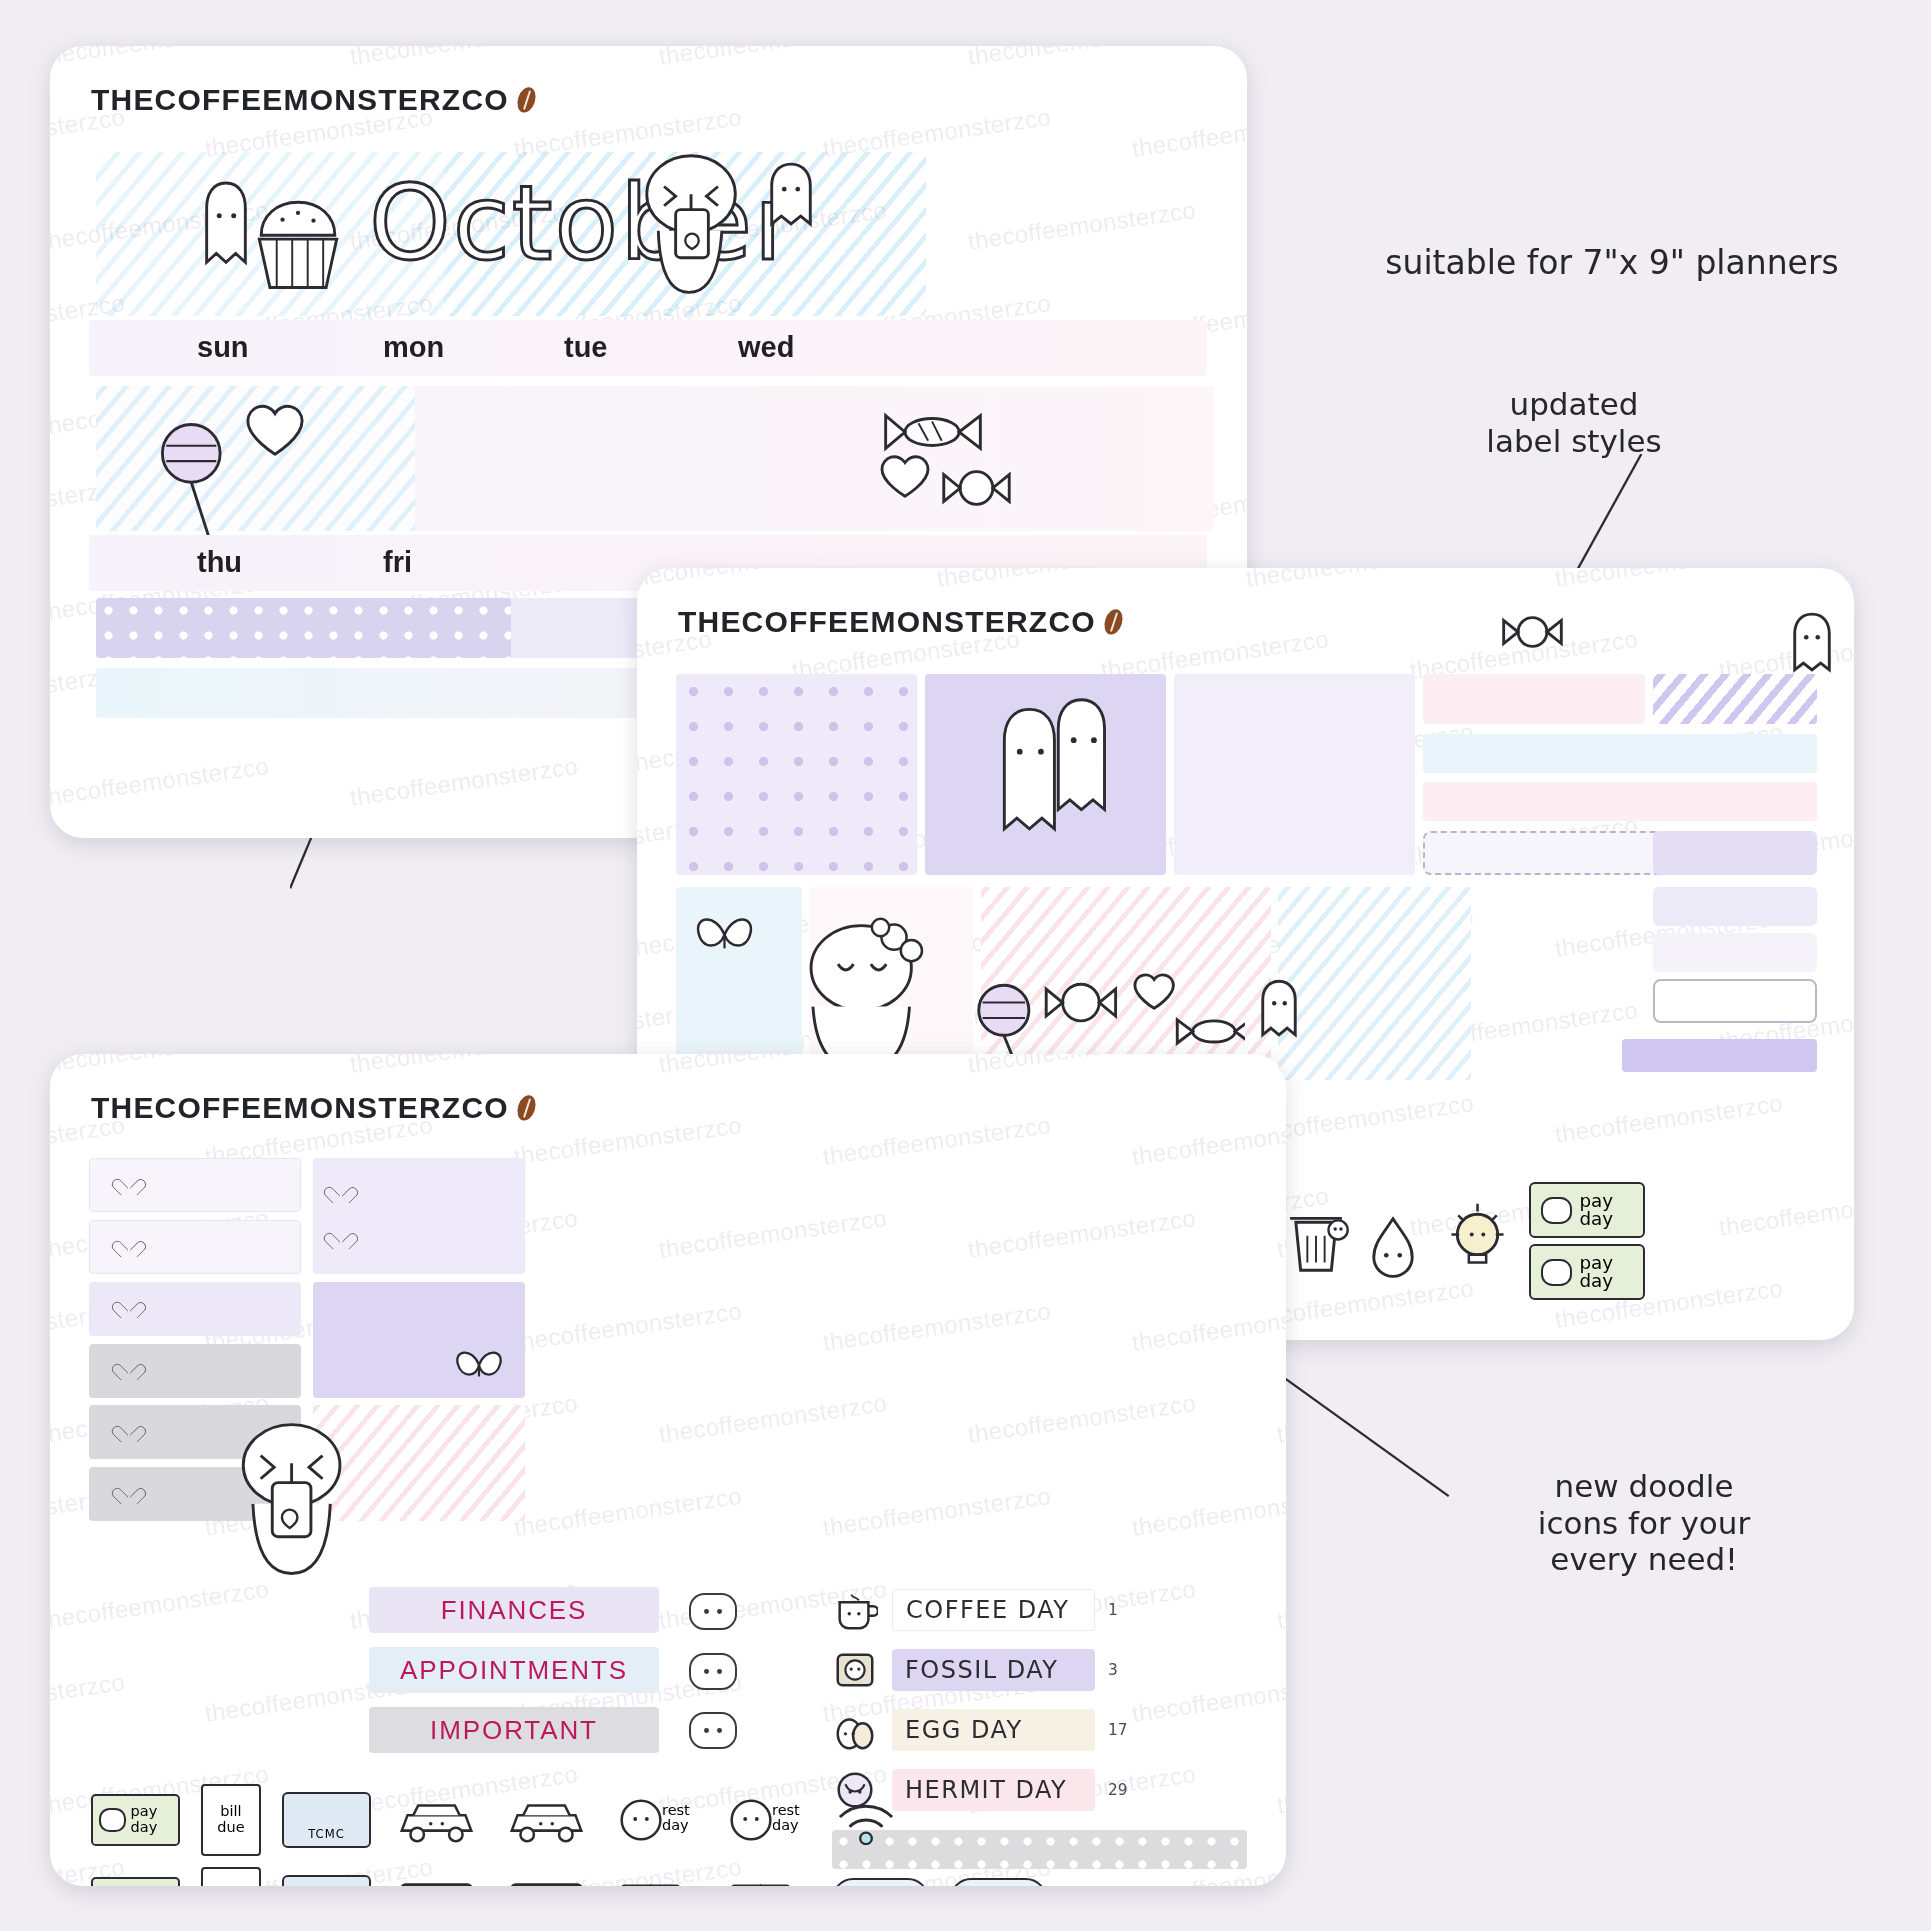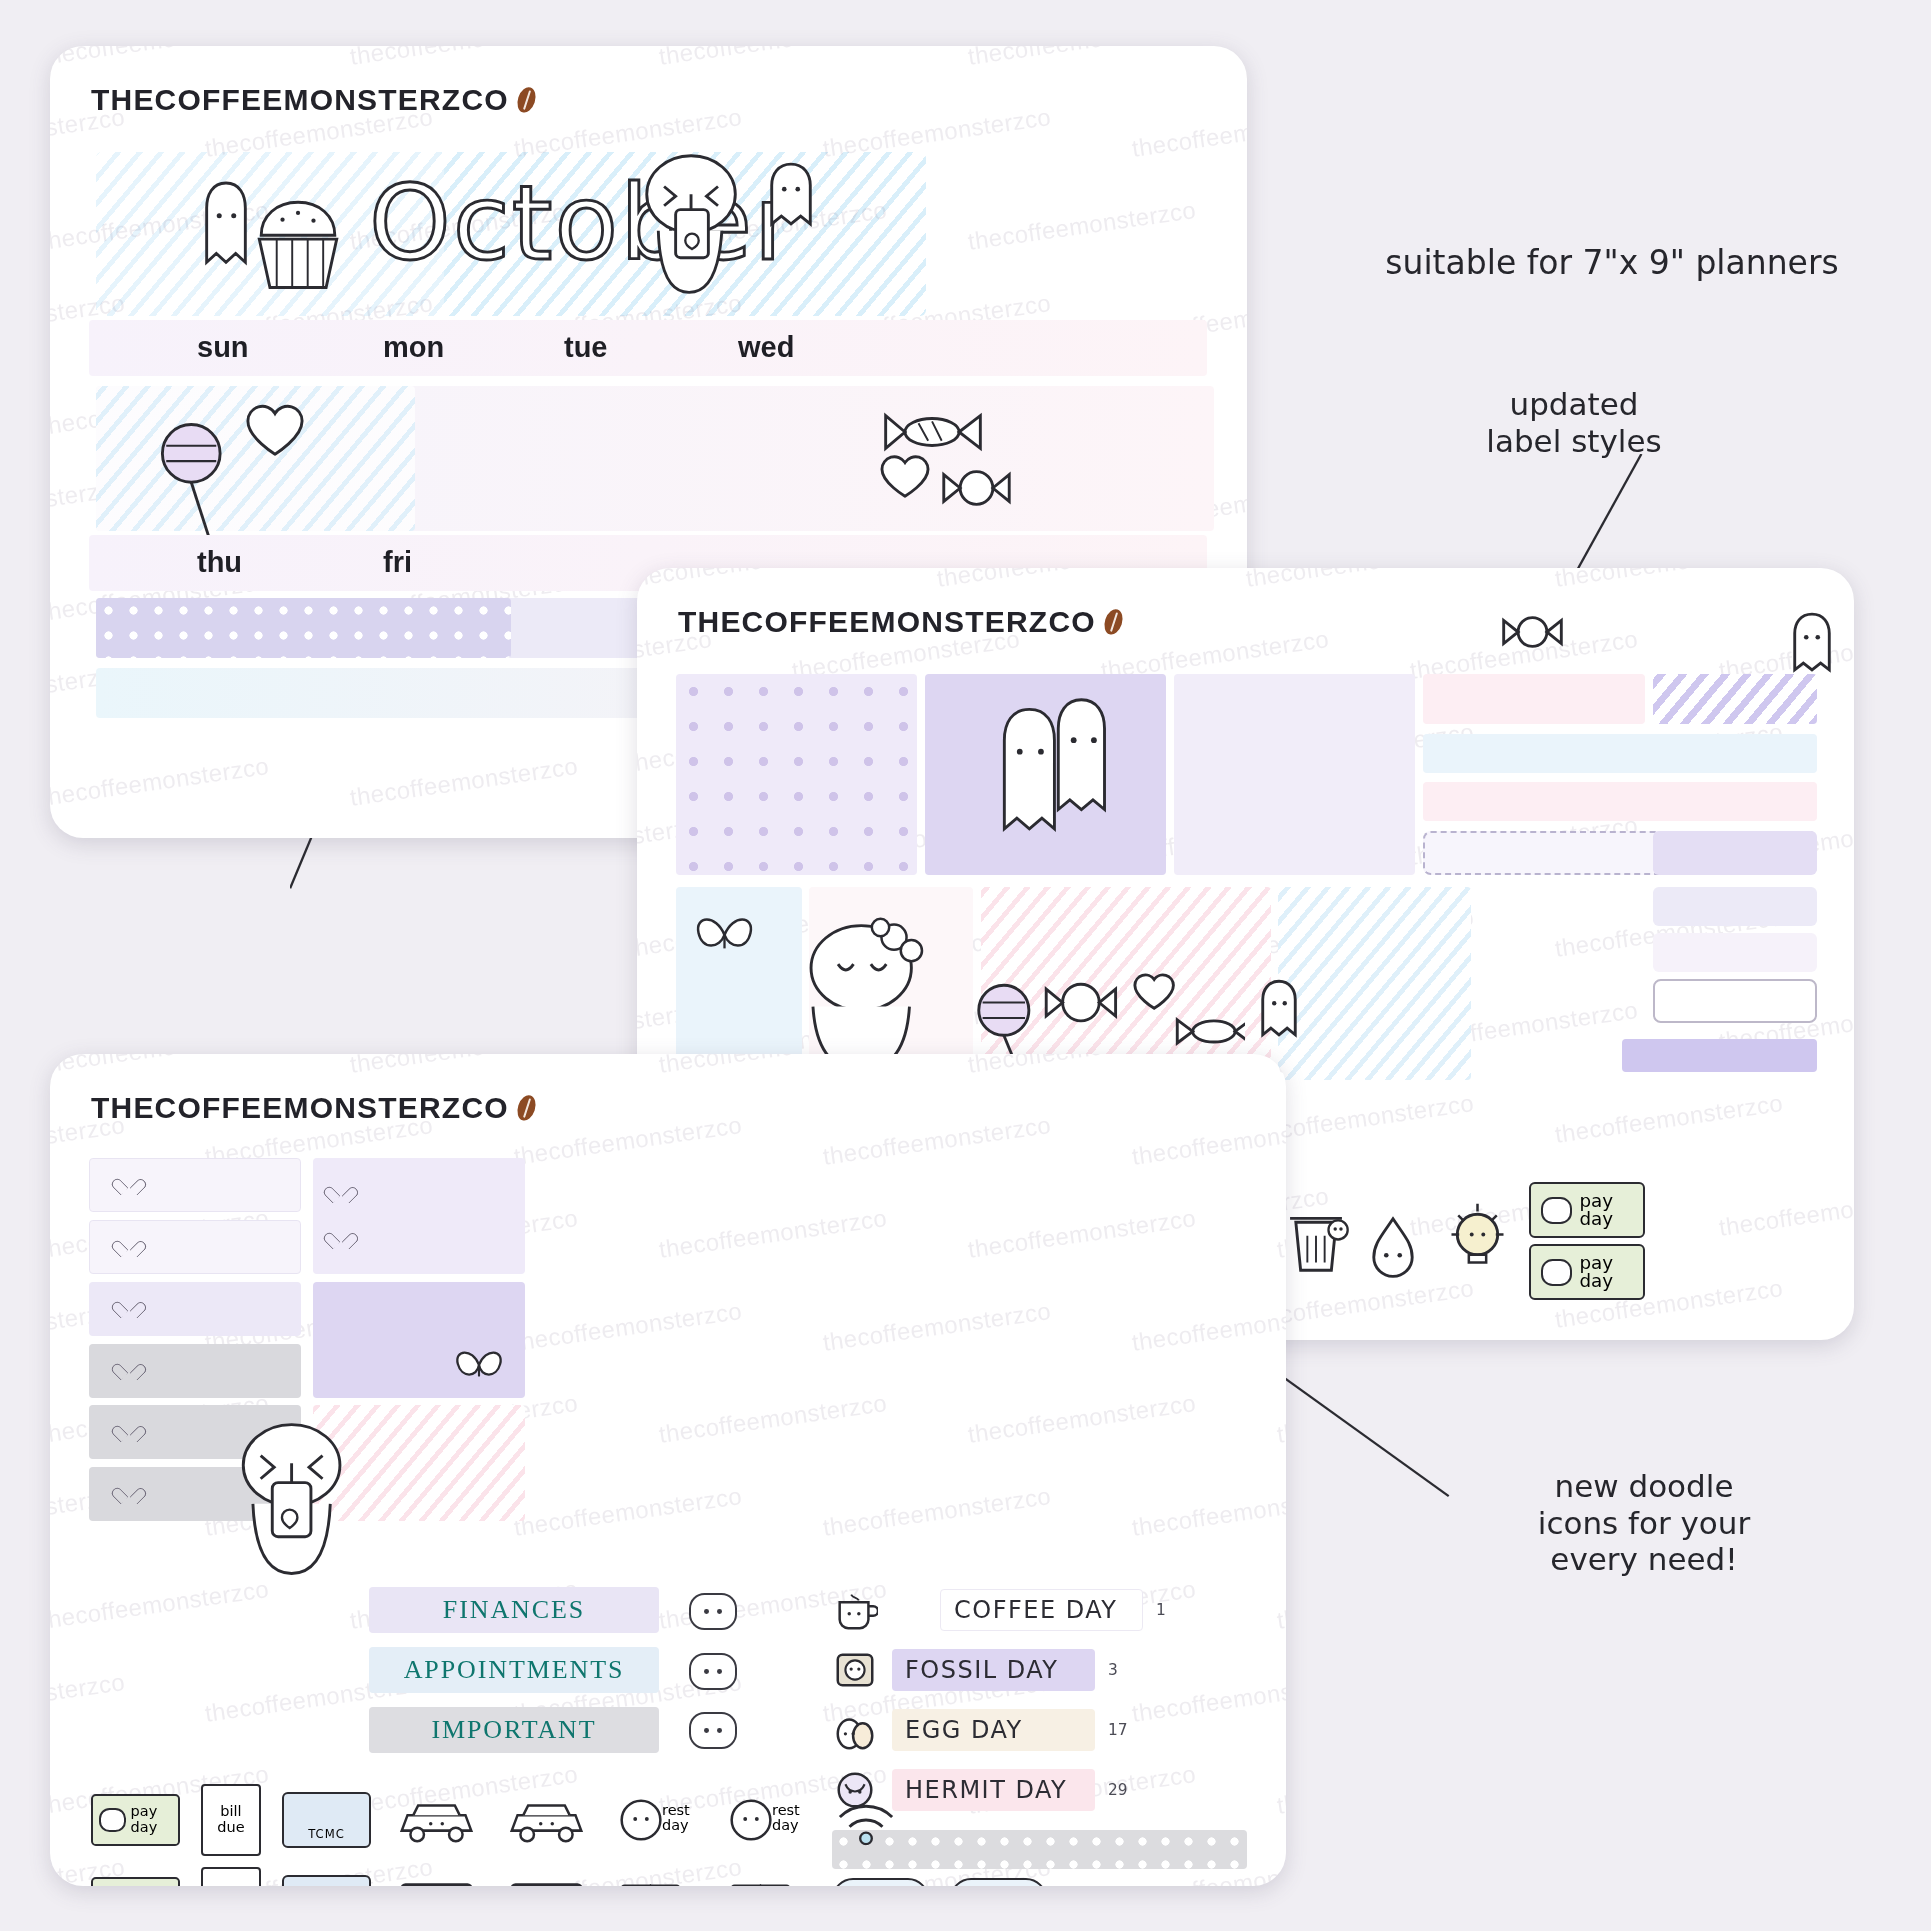--- a/index.html
+++ b/index.html
@@ -108,22 +108,22 @@
     border-bottom:none;border-radius:10.6px 10.6px 0 0;box-sizing:border-box;
   }
   .heartk:before{left:0;transform:rotate(-45deg);transform-origin:100% 100%;}
   .heartk:after{left:10.6px;transform:rotate(45deg);transform-origin:0 100%;}
 
   
   .greybox{position:absolute;background:#d9d9dd;border-radius:3.9px;}
   .headerlabel{
     position:absolute;border-radius:3.9px;
     display:flex;align-items:center;justify-content:center;
-    font-size:26px;letter-spacing:1.9px;color:#0f766e;
-    font-family:Liberation Serif, serif;
+    font-size:26px;letter-spacing:1.9px;color:#be185d;
+    font-family:Liberation Sans, sans-serif;
   }
   .checkcircle{
     position:absolute;width:44px;height:33px;border:2.4px solid #3a3a42;
     border-radius:15.4px;background:#fff;
     display:flex;align-items:center;justify-content:center;gap:7.7px;
   }
   .checkcircle i{width:4.8px;height:4.8px;background:#3a3a42;border-radius:50%;display:block;}
 
   .dayrow{
     position:absolute;display:flex;align-items:center;gap:13.5px;
@@ -616,21 +616,21 @@
       </div>
 
     <div class="dayrow" style="left:782px;top:533px;">
       <svg style="width:46px;height:46px" viewBox="0 0 48 48">
         <path d="M8 16h30v18a9 9 0 0 1-9 9H17a9 9 0 0 1-9-9z" fill="#fff" stroke="#2b2b31" stroke-width="2.6"></path>
         <path d="M38 20h5a5 5 0 0 1 0 10h-5" fill="none" stroke="#2b2b31" stroke-width="2.6"></path>
         <circle cx="18" cy="28" r="1.8" fill="#2b2b31"></circle>
           <circle cx="28" cy="28" r="1.8" fill="#2b2b31"></circle>
         <path d="M20 8c2 4 6 2 8 6" stroke="#2b2b31" stroke-width="2" fill="none"></path>
       </svg>
-      <div class="pill" style="width:203px;background:#ffffff;border:1.9px solid #ece9f3;padding-left:13.5px;margin-left:48px;">COFFEE DAY</div>
+      <div class="pill" style="width:203px;background:#ffffff;border:1.9px solid #ece9f3;padding-left:13.5px;">COFFEE DAY</div>
       <span class="num">1</span>
     </div>
 
     <div class="dayrow" style="left:782px;top:593px;">
       <svg style="width:46px;height:46px" viewBox="0 0 48 48">
         <rect x="6" y="8" width="36" height="32" rx="5" fill="#e8e2d3" stroke="#2b2b31" stroke-width="2.6"></rect>
         <circle cx="24" cy="24" r="10" fill="#fff" stroke="#2b2b31" stroke-width="2.2"></circle>
         <circle cx="20" cy="23" r="1.7" fill="#2b2b31"></circle>
           <circle cx="28" cy="23" r="1.7" fill="#2b2b31"></circle>
       </svg>

